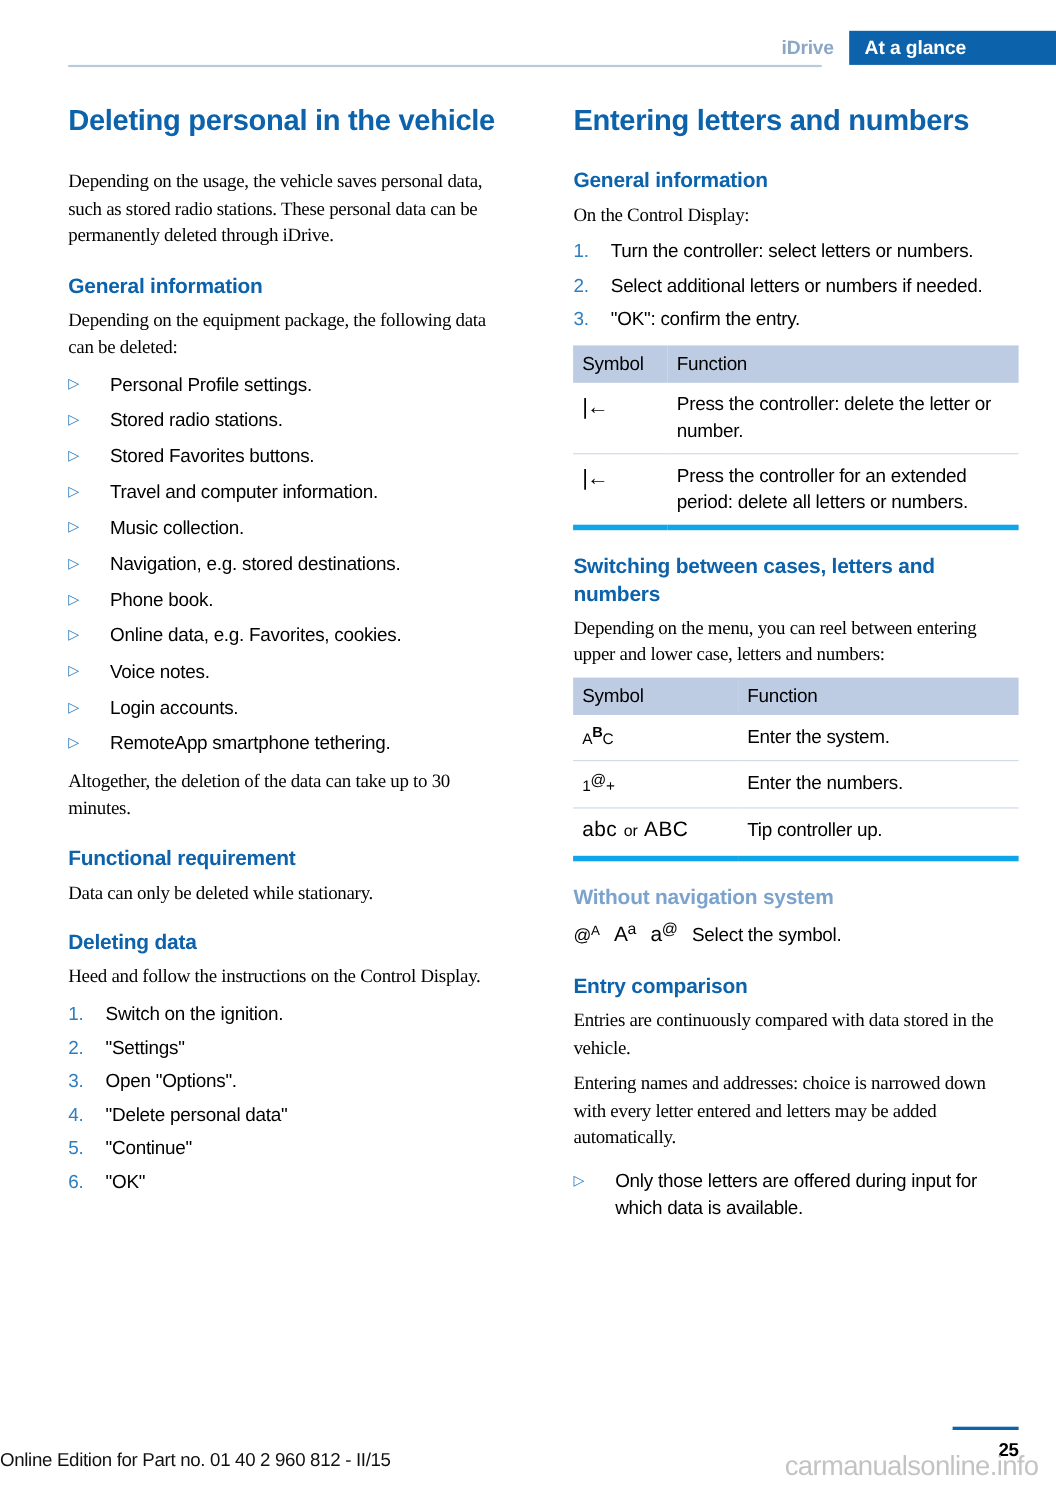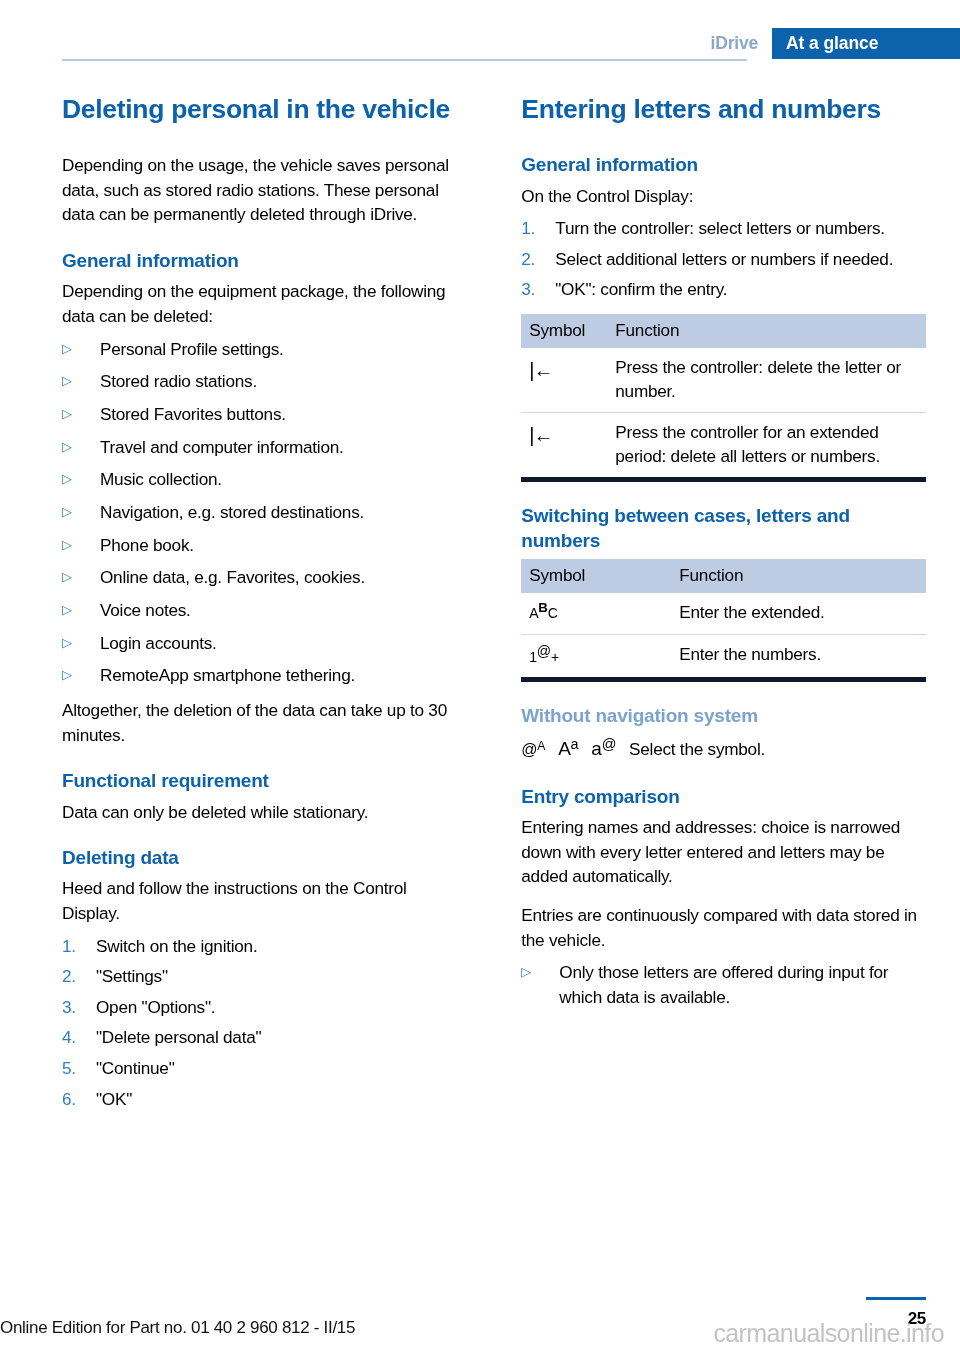--- a/index.html
+++ b/index.html
@@ -84,20 +84,21 @@
     margin: 22px 0 6px 0;
     letter-spacing: -0.2px;
   }
   h2.sec-title.first { margin-top: 0; }
   h2.sec-title.variant { color: #7ca3cd; }
   p.body-text {
     font-size: 17.2px;
     line-height: 1.43;
     margin: 0 0 14px 0;
     letter-spacing: -0.25px;
+    font-family: Liberation Serif, serif;
   }
   p.body-text.tight { margin-bottom: 8px; }
 
   
   ul.tri-list { list-style: none; margin: 0 0 10px 0; padding: 0; }
   ul.tri-list li {
     display: flex;
     align-items: flex-start;
     font-size: 17.2px;
     line-height: 1.43;
@@ -127,21 +128,21 @@
     flex: 0 0 34px;
     font-weight: normal;
   }
   .num-text { flex: 1; }
 
   
   table.sym-table {
     width: 100%;
     border-collapse: collapse;
     margin: 6px 0 18px 0;
-    border-bottom: 5px solid #0f172a;
+    border-bottom: 5px solid #0ea5e9;
   }
   table.sym-table th {
     background: #bdcce3;
     text-align: left;
     font-weight: normal;
     font-size: 17.2px;
     padding: 6px 4px 7px 8px;
     letter-spacing: -0.25px;
   }
   table.sym-table td {
@@ -357,52 +358,59 @@
           <td>Press the controller: delete the letter or number.</td>
         </tr>
         <tr>
           <td class="sym-cell"><span class="bksp">|←</span></td>
           <td>Press the controller for an extended period: delete all letters or numbers.</td>
         </tr>
       </tbody>
     </table>
 
     <h2 class="sec-title">Switching between cases, letters and numbers</h2>
+    <p class="body-text tight">Depending on the menu, you can reel between entering upper and lower case, letters and numbers:</p>
 
     <table class="sym-table">
       <thead>
         <tr>
           <th style="width:150px">Symbol</th>
           <th>Function</th>
         </tr>
       </thead>
       <tbody>
         <tr>
           <td class="sym-cell">
             <span class="glyph-abc"><span class="glyph-sub">A</span><sup>B</sup><span class="glyph-sub">C</span></span>
           </td>
-          <td>Enter the extended.</td>
+          <td>Enter the system.</td>
         </tr>
         <tr>
           <td class="sym-cell">
             <span class="glyph-num"><span class="glyph-sub">1</span><sup>@</sup><span class="glyph-sub">+</span></span>
           </td>
           <td>Enter the numbers.</td>
         </tr>
+        <tr>
+          <td class="sym-cell">
+            <span class="lower-abc">abc</span><span class="or-word">or</span><span class="upper-abc">ABC</span>
+          </td>
+          <td>Tip controller up.</td>
+        </tr>
       </tbody>
     </table>
 
     <h2 class="sec-title variant">Without navigation system</h2>
     <p class="inline-symbols">
       <span class="isym"><span>@</span><sup>A</sup></span><span class="isym big"><span>A</span><sup>a</sup></span><span class="isym big"><span>a</span><sup>@</sup></span><span>Select the symbol.</span>
     </p>
 
     <h2 class="sec-title">Entry comparison</h2>
+    <p class="body-text tight">Entries are continuously compared with data stored in the vehicle.</p>
     <p class="body-text">Entering names and addresses: choice is narrowed down with every letter entered and letters may be added automatically.</p>
-    <p class="body-text tight">Entries are continuously compared with data stored in the vehicle.</p>
 
     <ul class="tri-list">
       <li>
         <span class="tri-bullet">▷</span>
         <span class="tri-text">Only those letters are offered during input for which data is available.</span>
       </li>
     </ul>
   </div>
 </div>
 

